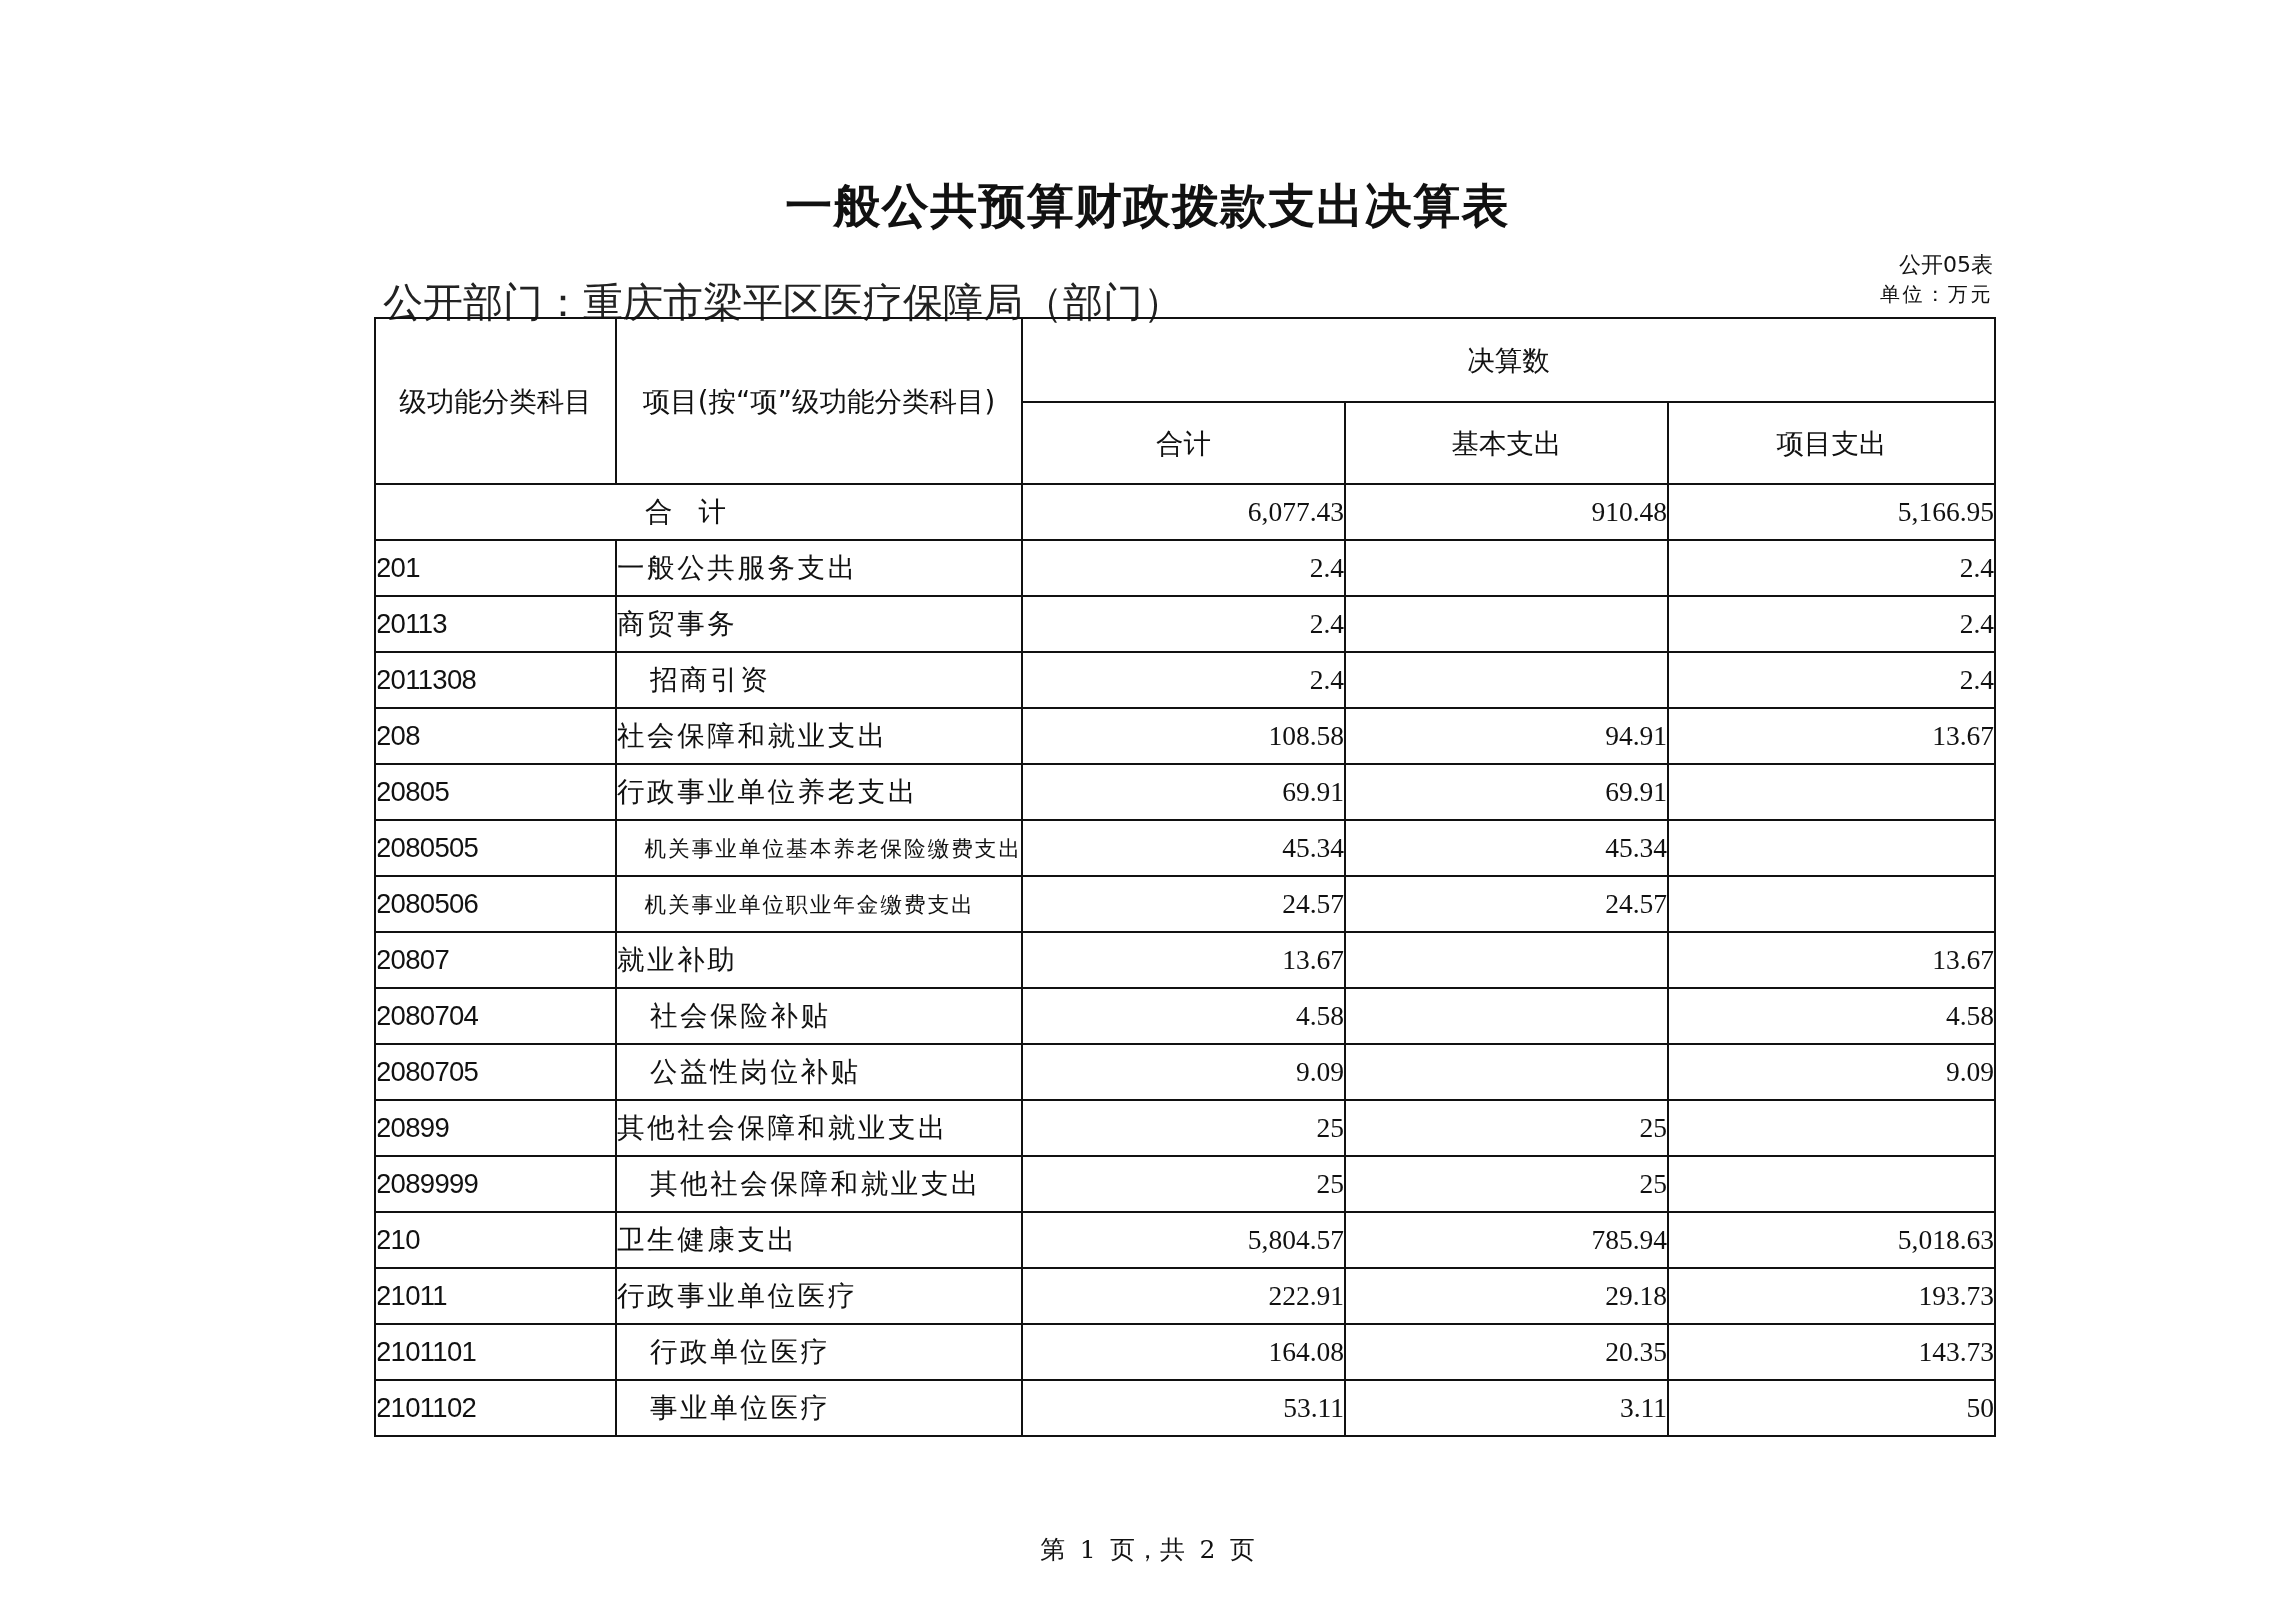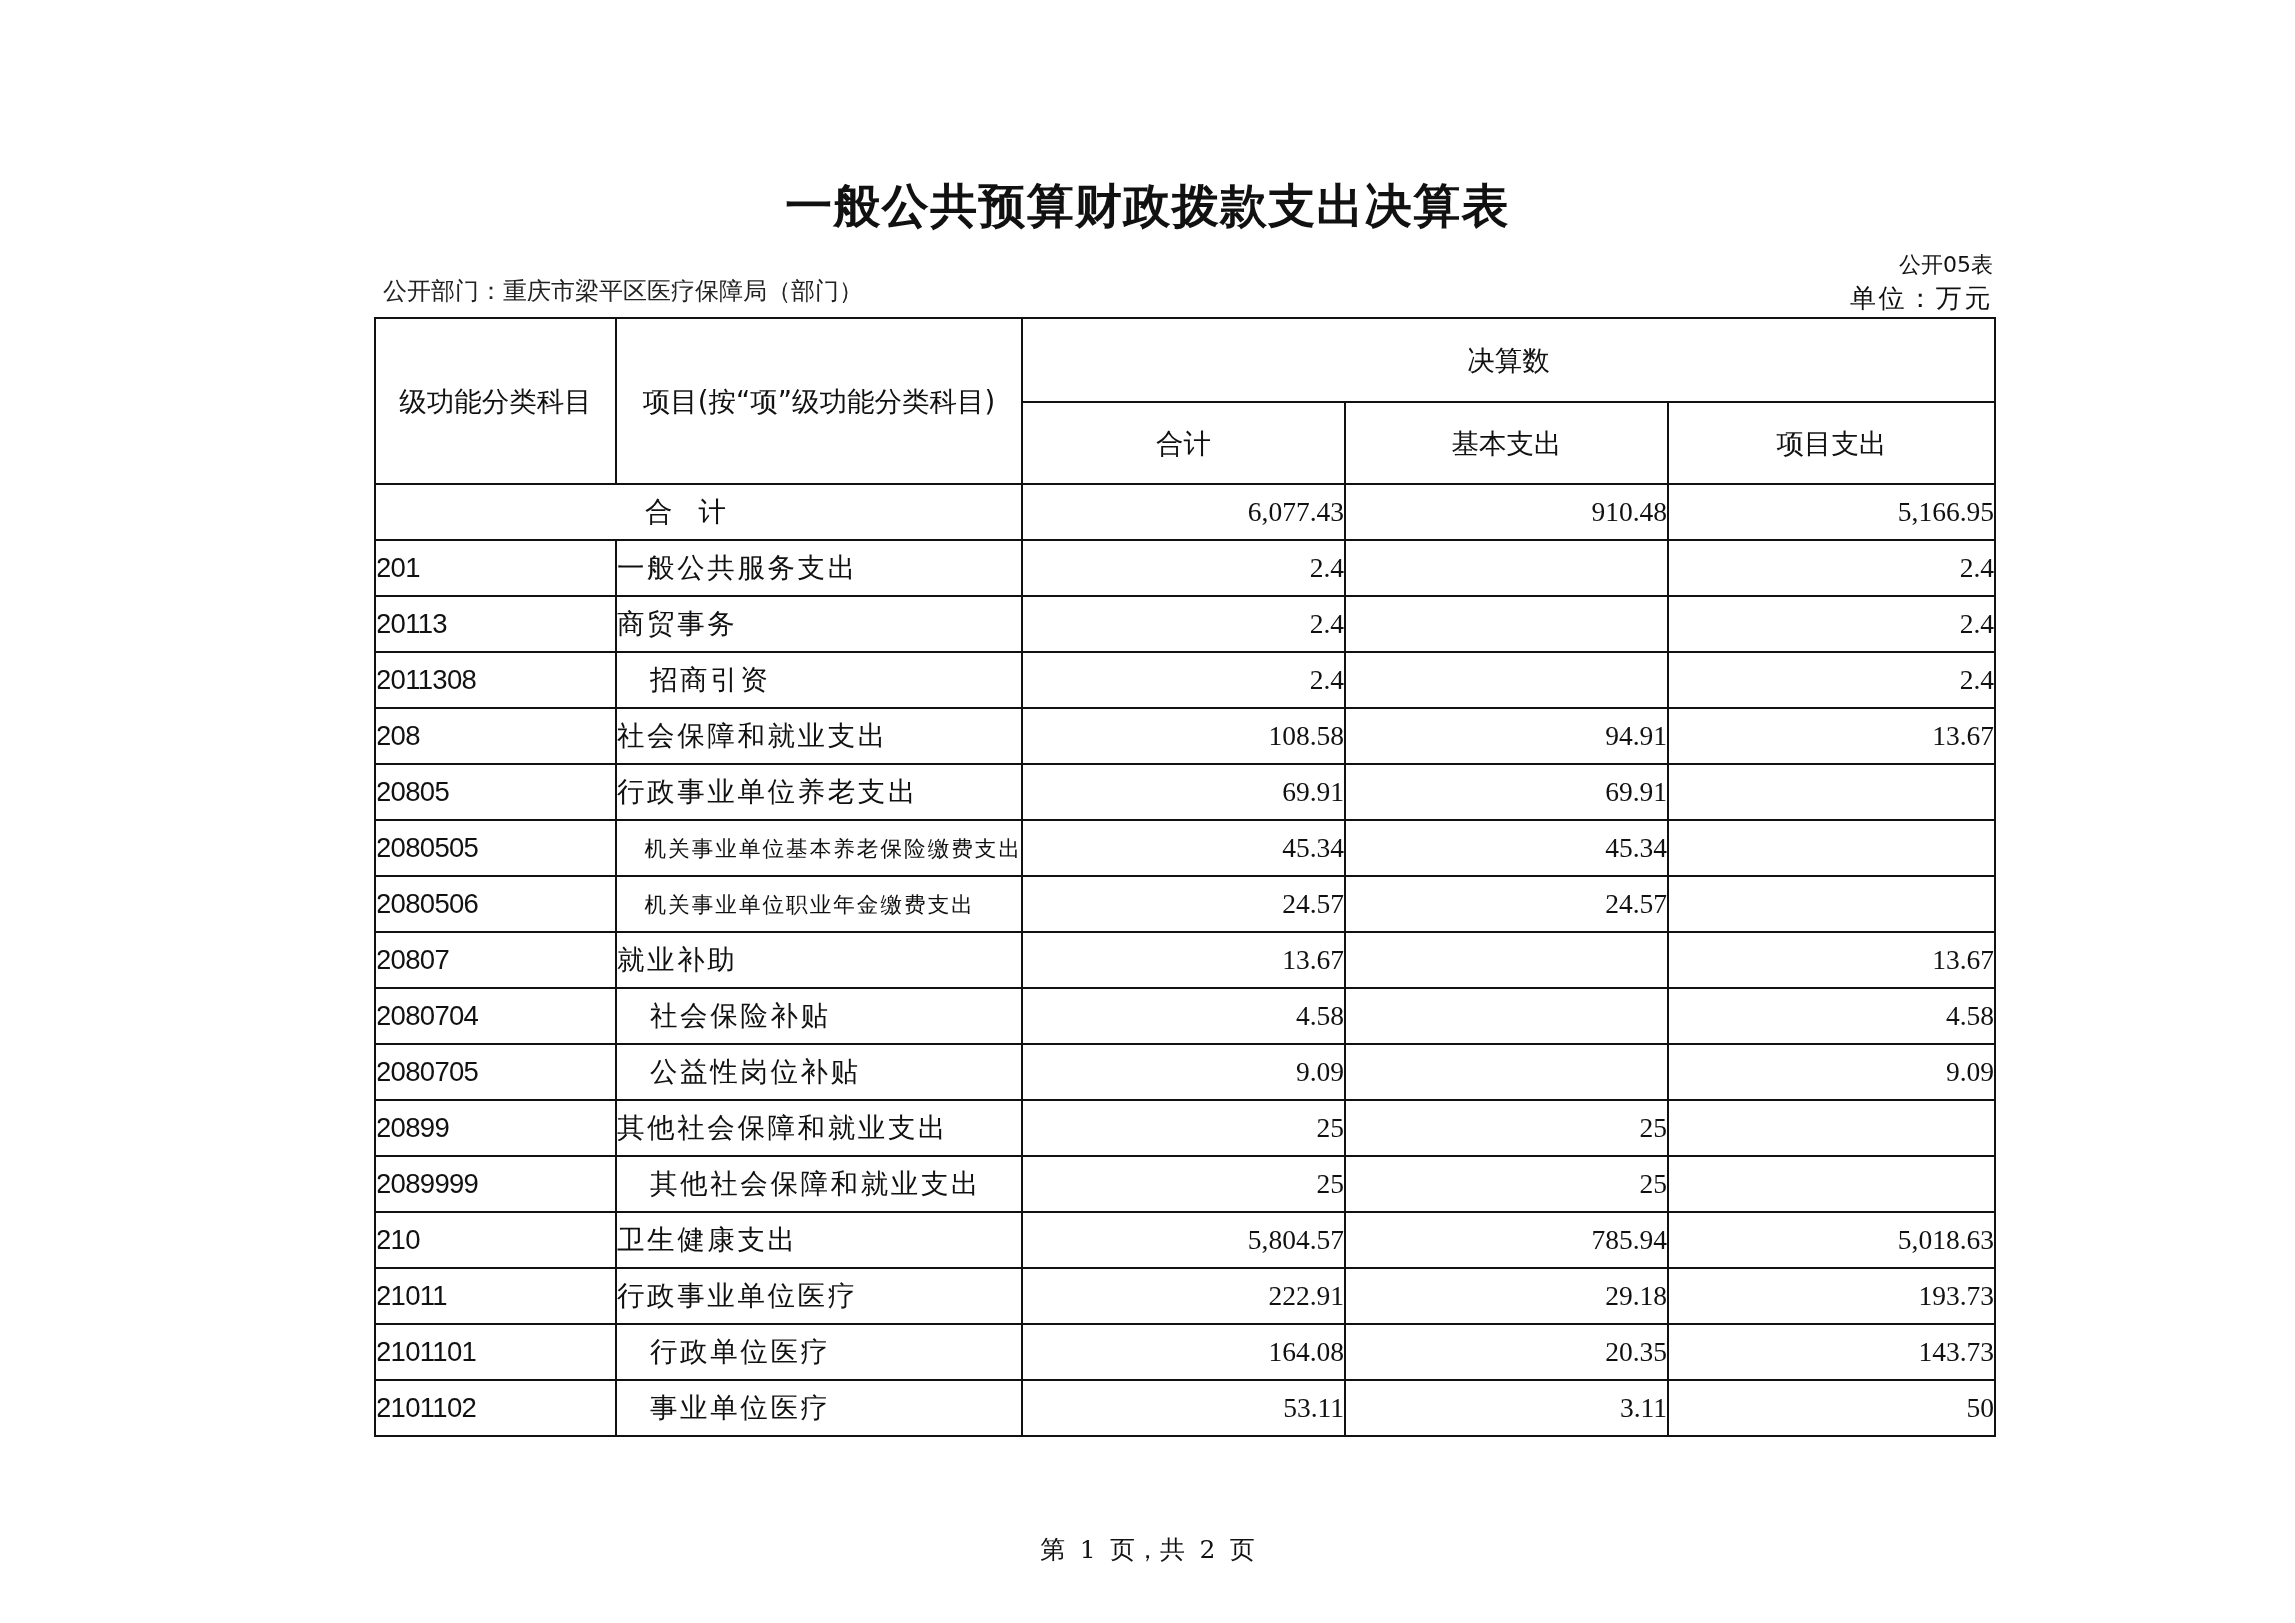--- a/index.html
+++ b/index.html
@@ -1,25 +1,25 @@
 <!DOCTYPE html>
 <html style="font-size:10.5px"><head>
 <meta charset="utf-8">
 <style>
   html, body { margin: 0; padding: 0; background: #ffffff; }
   body { width: 2295px; height: 1623px; position: relative; overflow: hidden;
          font-family: "Liberation Serif", "DejaVu Serif", serif; color: #111; }
   .title { position: absolute; left: 0; width: 100%; top: 175px; text-align: center;
            font-size: 47px; font-weight: bold; letter-spacing: 1.3px;
            font-family: "DejaVu Serif", "Liberation Serif", serif; }
-  .dept { position: absolute; left: 383px; top: 275px; font-size: 24px;
+  .dept { position: absolute; left: 383px; top: 275px; font-size: 40px;
           font-family: "DejaVu Sans", "Liberation Sans", sans-serif; color: #222; }
   .form-no { position: absolute; right: 302px; top: 250px; font-size: 22px;
              font-family: "DejaVu Sans", "Liberation Sans", sans-serif; text-align: right; }
-  .unit { position: absolute; right: 302px; top: 281px; font-size: 26px;
+  .unit { position: absolute; right: 302px; top: 281px; font-size: 20px;
           font-family: "DejaVu Sans", "Liberation Sans", sans-serif; text-align: right; letter-spacing: 2.6px; }
   table.main { position: absolute; left: 374px; top: 317px; width: 1621px;
                border-collapse: collapse; table-layout: fixed; }
   table.main td, table.main th { border: 2.6px solid #111; padding: 0; overflow: hidden; white-space: nowrap; }
   th { font-weight: normal; font-size: 27.5px; text-align: center; vertical-align: middle;
        font-family: "DejaVu Sans", "Liberation Sans", sans-serif; line-height: 37px; }
   th.wrap { white-space: normal; }
   tr.hdr1 th { height: 82px; margin-top: 15px; }
   tr.hdr2 th { height: 80px; }
   tr.data td { height: 54px; font-size: 27.5px; vertical-align: middle; }

